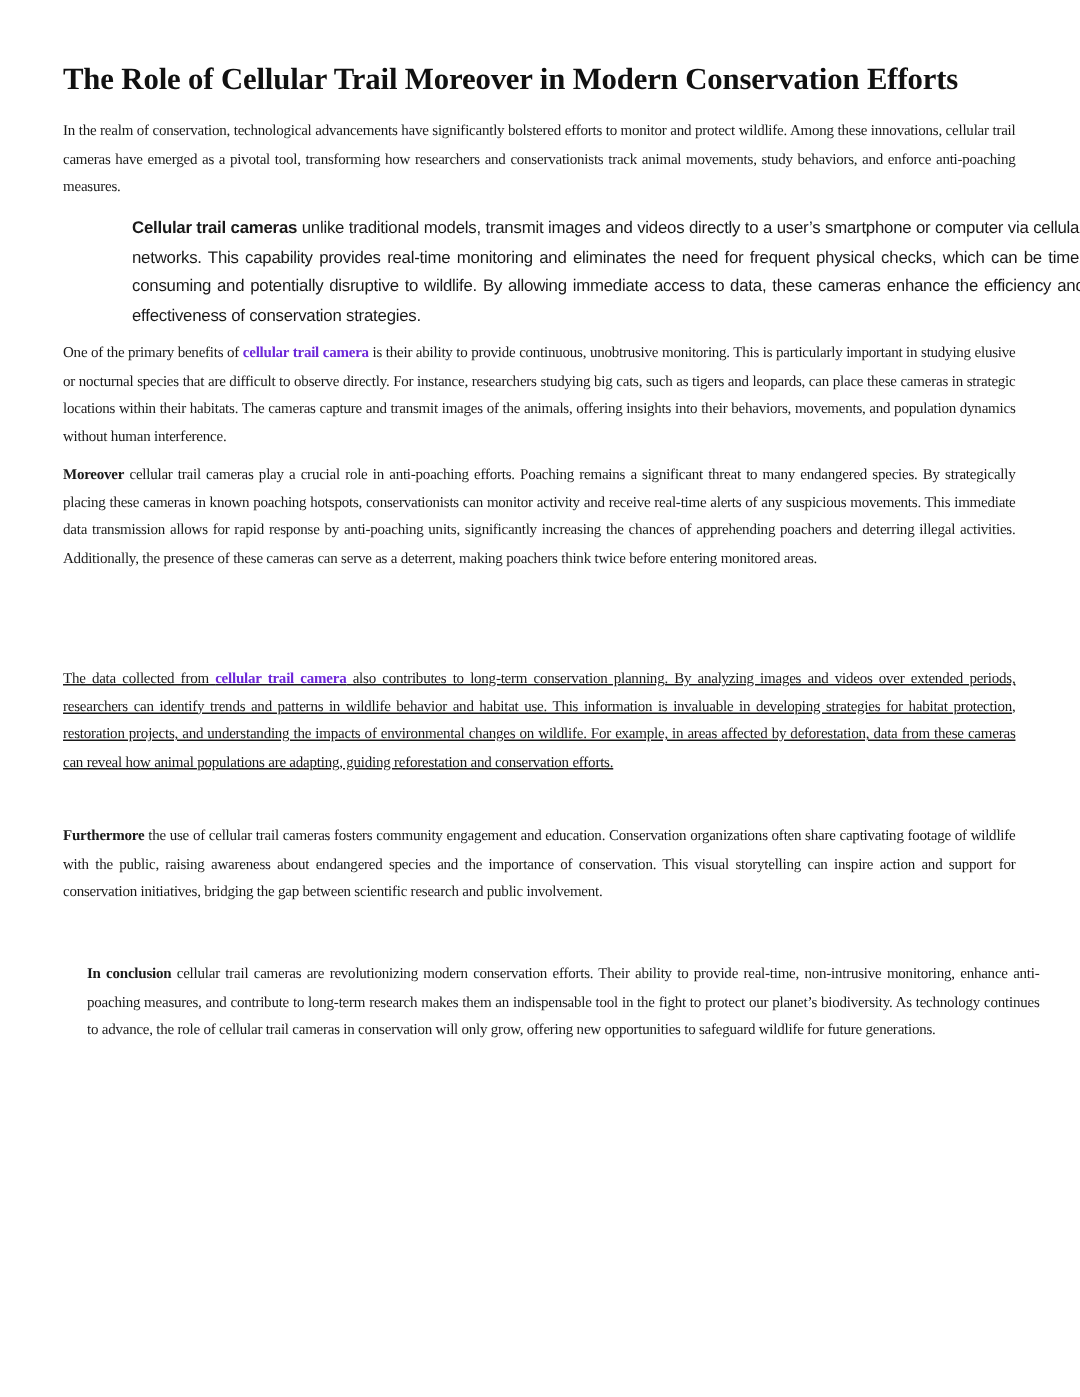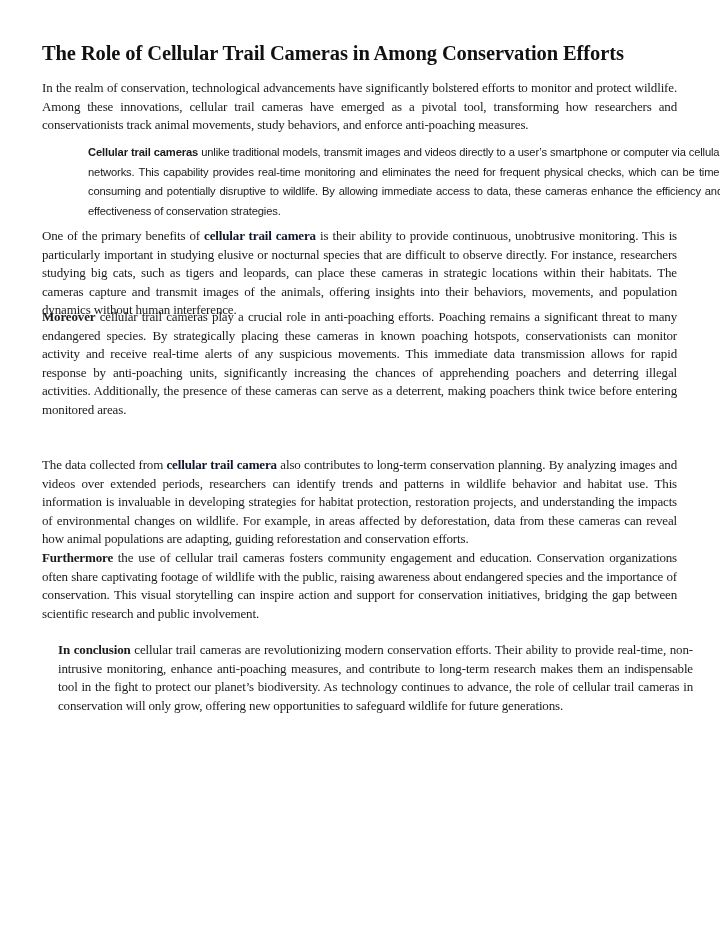--- a/index.html
+++ b/index.html
@@ -34,52 +34,52 @@
     }
     .para {
       position: absolute;
       left: 0;
       width: 635px;
       text-align: justify;
       margin: 0;
     }
     .serif {
       font-family: "Liberation Serif", "DejaVu Serif", serif;
-      font-size: 13px;
+      font-size: 10px;
       line-height: 18.5px;
       letter-spacing: -0.15px;
     }
     .sans {
       font-family: "Liberation Sans", "DejaVu Sans", sans-serif;
       font-size: 11.2px;
       line-height: 19.5px;
       letter-spacing: -0.15px;
       margin-left: 46px;
     }
     .para b {
       font-weight: bold;
     }
     .link {
-      color: #0f172a;
+      color: #6d28d9;
       font-weight: bold;
       text-decoration: none;
     }
     #p1 { top: 79px; }
     #p2 { top: 143px; }
     #p3 { top: 227px; }
     #p4 { top: 308px; }
-    #p5 { top: 456px; }
+    #p5 { top: 444px; text-decoration: underline; }
     #p6 { top: 549px; }
     #p7 { top: 641px; margin-left: 16px; }
   </style>
 </head>
 <body>
 
 <div class="page">
-  <h1>The Role of Cellular Trail Cameras in Among Conservation Efforts</h1>
+  <h1>The Role of Cellular Trail Moreover in Modern Conservation Efforts</h1>
 
   <p id="p1" class="para serif">
     <span>In the realm of conservation, technological advancements have significantly bolstered efforts to monitor and protect wildlife. Among these innovations, cellular trail cameras have emerged as a pivotal tool, transforming how researchers and conservationists track animal movements, study behaviors, and enforce anti-poaching measures.</span>
   </p>
 
   <p id="p2" class="para sans">
     <b>Cellular trail cameras</b><span> unlike traditional models, transmit images and videos directly to a user’s smartphone or computer via cellular networks. This capability provides real-time monitoring and eliminates the need for frequent physical checks, which can be time-consuming and potentially disruptive to wildlife. By allowing immediate access to data, these cameras enhance the efficiency and effectiveness of conservation strategies.</span>
   </p>
 
   <p id="p3" class="para serif">

